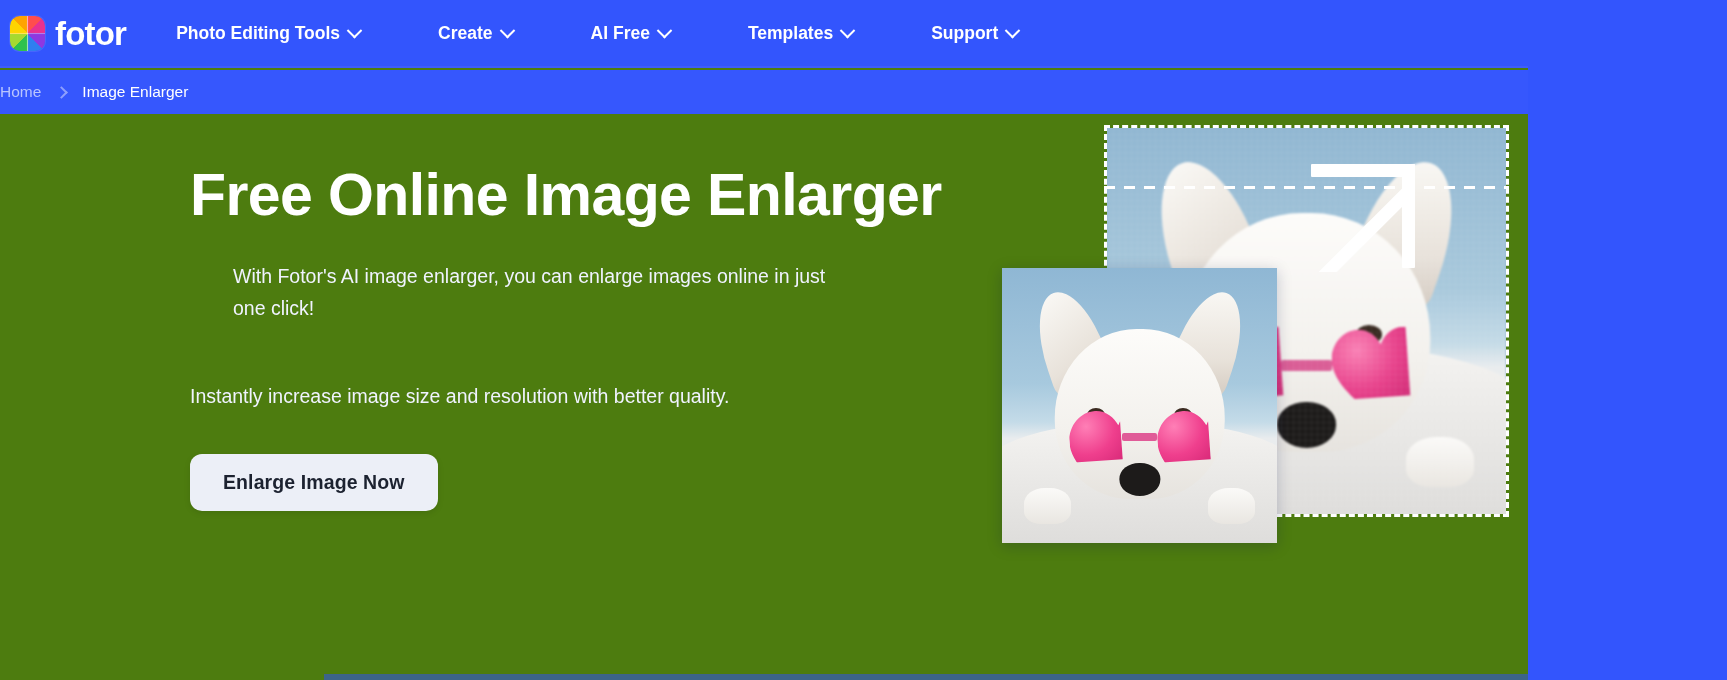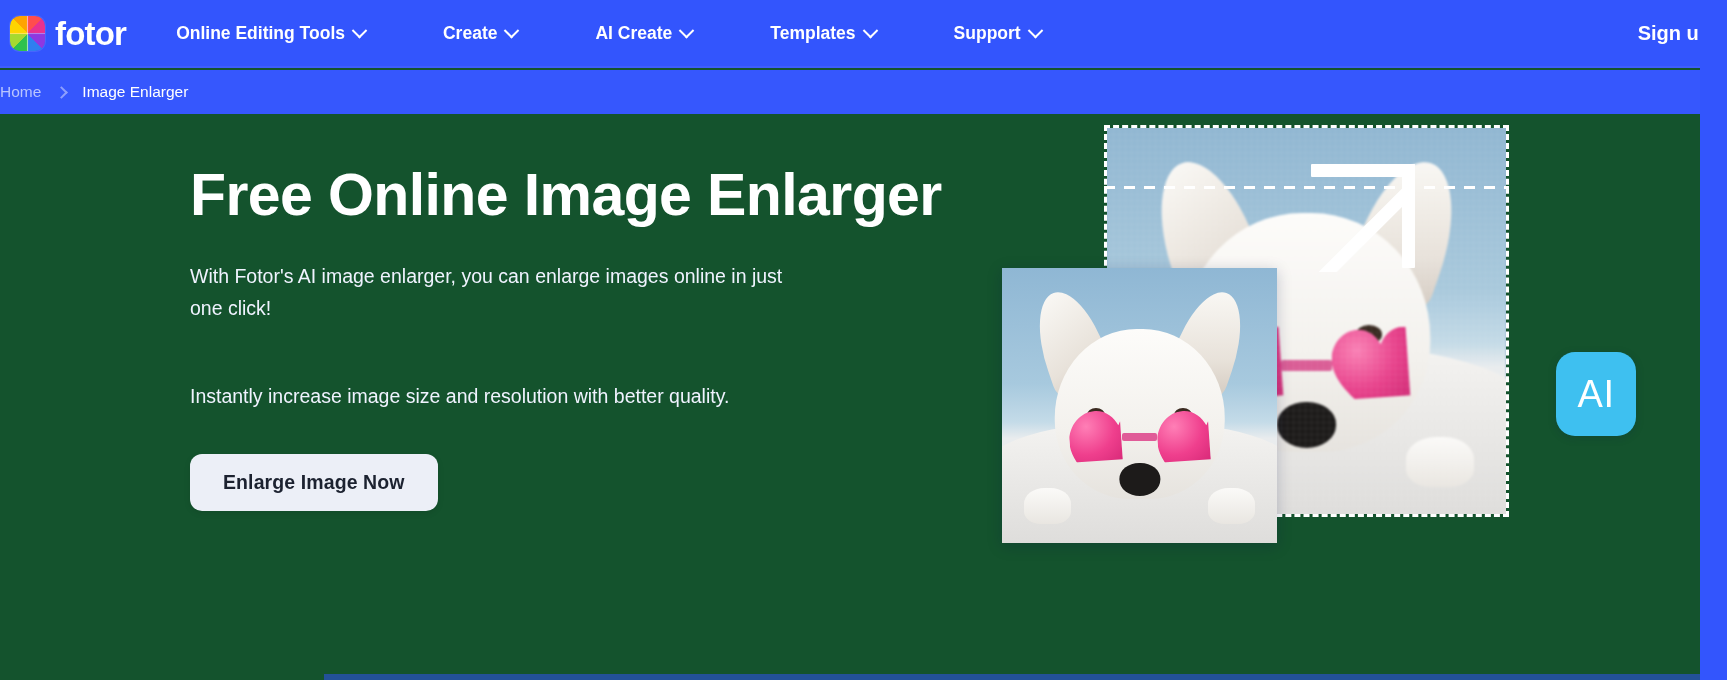--- a/index.html
+++ b/index.html
@@ -13,23 +13,23 @@
 
   body {
     font-family: "Liberation Sans", sans-serif;
     background: #3355fd;
     color: #ffffff;
     -webkit-font-smoothing: antialiased;
   }
 
   .page {
     position: relative;
-    width: 1700px;
+    width: 1528px;
     height: 680px;
-    background: #14532d;
+    background: #4d7c0f;
     overflow: hidden;
   }
 
   
   .header {
     position: absolute;
     top: 0; left: 0;
     width: 1727px;
     height: 68px;
     display: flex;
@@ -185,20 +185,21 @@
     white-space: nowrap;
   }
 
   .hero-lead {
     margin-top: 32px;
     font-size: 19.5px;
     font-weight: 400;
     line-height: 1.65;
     color: #f0f3ff;
     max-width: 630px;
+    margin-left: 43px;
   }
 
   .hero-sub {
     margin-top: 56px;
     font-size: 19.5px;
     font-weight: 400;
     line-height: 1.65;
     color: #f0f3ff;
   }
 
@@ -418,31 +419,31 @@
   <header class="header">
 
     <a class="brand" href="#">
       <span class="logo-mark"></span>
       <span class="logo-text">fotor</span>
     </a>
 
     <nav class="nav">
 
       <div class="nav-item">
-        <span>Online Editing Tools</span>
+        <span>Photo Editing Tools</span>
         <span class="chev"></span>
       </div>
 
       <div class="nav-item">
         <span>Create</span>
         <span class="chev"></span>
       </div>
 
       <div class="nav-item">
-        <span>AI Create</span>
+        <span>AI Free</span>
         <span class="chev"></span>
       </div>
 
       <div class="nav-item">
         <span>Templates</span>
         <span class="chev"></span>
       </div>
 
       <div class="nav-item">
         <span>Support</span>

